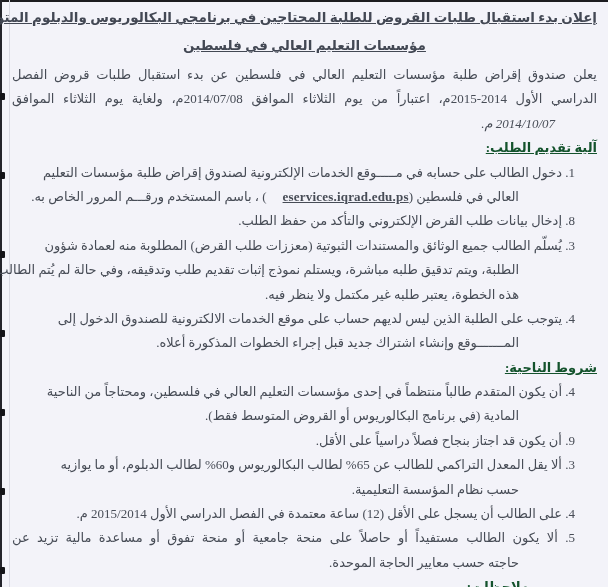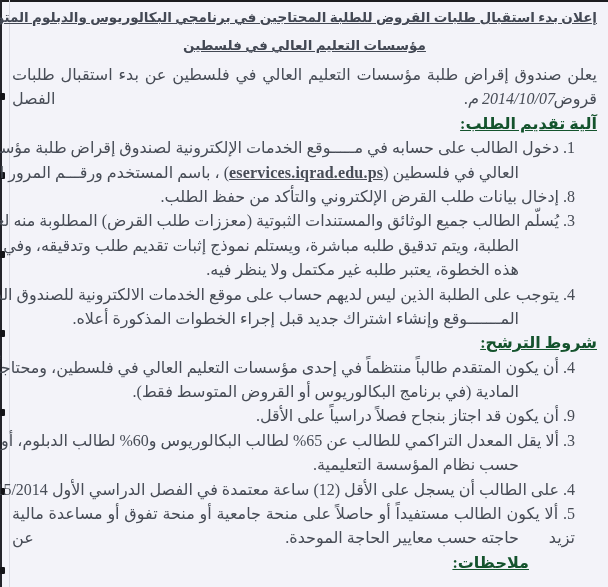--- a/index.html
+++ b/index.html
@@ -24,21 +24,21 @@
     margin-top:4px;
     text-align:center;
     font-weight:bold;
     font-size:13.5px;
     line-height:28px;
     color:#434854;
   }
   .title .tl{text-decoration:underline;white-space:nowrap;}
   .body{margin-top:3px;}
   .line{
-    font-size:16px;
+    font-size:13px;
     line-height:24.4px;
     text-align:right;
     white-space:nowrap;
     height:24.4px;
   }
   .jline{
     text-align:justify;
     text-align-last:justify;
     white-space:normal;
   }
@@ -47,20 +47,21 @@
   .ind3{padding-right:42px;text-align:right;text-align-last:right;font-style:italic;}
   .heading{
     font-weight:bold;
     color:#14532d;
   }
   .heading span{text-decoration:underline;}
   .url{
     font-weight:bold;
     text-decoration:underline;
     letter-spacing:0.2px;
+    margin-left:16px;
   }
 </style>
 </head>
 <body>
 
 <div class="page">
 
   <div class="edge-top"></div>
   <div class="edge-left"></div>
   <div class="scan-line"></div>
@@ -75,34 +76,35 @@
   <div class="doc">
 
     <div class="title">
       <div><span class="tl">إعلان بدء استقبال طلبات القروض للطلبة المحتاجين في برنامجي البكالوريوس والدبلوم المتوسط في</span></div>
       <div><span class="tl">مؤسسات التعليم العالي في فلسطين</span></div>
     </div>
 
     <div class="body">
 
       <div class="line jline">يعلن صندوق إقراض طلبة مؤسسات التعليم العالي في فلسطين عن بدء استقبال طلبات قروض الفصل</div>
+      <div class="line jline">الدراسي الأول 2014-2015م، اعتباراً من يوم الثلاثاء الموافق 2014/07/08م، ولغاية يوم الثلاثاء الموافق</div>
       <div class="line ind3">2014/10/07 م.</div>
 
       <div class="line heading"><span>آلية تقديم الطلب:</span></div>
 
       <div class="line ind1">1. دخول الطالب على حسابه في مـــــوقع الخدمات الإلكترونية لصندوق إقراض طلبة مؤسسات التعليم</div>
       <div class="line ind2"><span>العالي في فلسطين (</span><span class="url">eservices.iqrad.edu.ps</span><span>) ، باسم المستخدم ورقـــم المرور الخاص به.</span></div>
       <div class="line ind1">8. إدخال بيانات طلب القرض الإلكتروني والتأكد من حفظ الطلب.</div>
       <div class="line ind1">3. يُسلّم الطالب جميع الوثائق والمستندات الثبوتية (معززات طلب القرض) المطلوبة منه لعمادة شؤون</div>
       <div class="line ind2">الطلبة، ويتم تدقيق طلبه مباشرة، ويستلم نموذج إثبات تقديم طلب وتدقيقه، وفي حالة لم يُتم الطالب</div>
       <div class="line ind2">هذه الخطوة، يعتبر طلبه غير مكتمل ولا ينظر فيه.</div>
       <div class="line ind1">4. يتوجب على الطلبة الذين ليس لديهم حساب على موقع الخدمات الالكترونية للصندوق الدخول إلى</div>
       <div class="line ind2">المـــــــوقع وإنشاء اشتراك جديد قبل إجراء الخطوات المذكورة أعلاه.</div>
 
-      <div class="line heading"><span>شروط الترشح:</span></div>
+      <div class="line heading"><span>شروط الناحية:</span></div>
 
       <div class="line ind1">4. أن يكون المتقدم طالباً منتظماً في إحدى مؤسسات التعليم العالي في فلسطين، ومحتاجاً من الناحية</div>
       <div class="line ind2">المادية (في برنامج البكالوريوس أو القروض المتوسط فقط).</div>
       <div class="line ind1">9. أن يكون قد اجتاز بنجاح فصلاً دراسياً على الأقل.</div>
       <div class="line ind1">3. ألا يقل المعدل التراكمي للطالب عن 65% لطالب البكالوريوس و60% لطالب الدبلوم، أو ما يوازيه</div>
       <div class="line ind2">حسب نظام المؤسسة التعليمية.</div>
       <div class="line ind1">4. على الطالب أن يسجل على الأقل (12) ساعة معتمدة في الفصل الدراسي الأول 2015/2014 م.</div>
       <div class="line jline ind1">5. ألا يكون الطالب مستفيداً أو حاصلاً على منحة جامعية أو منحة تفوق أو مساعدة مالية تزيد عن</div>
       <div class="line ind2">حاجته حسب معايير الحاجة الموحدة.</div>
 

